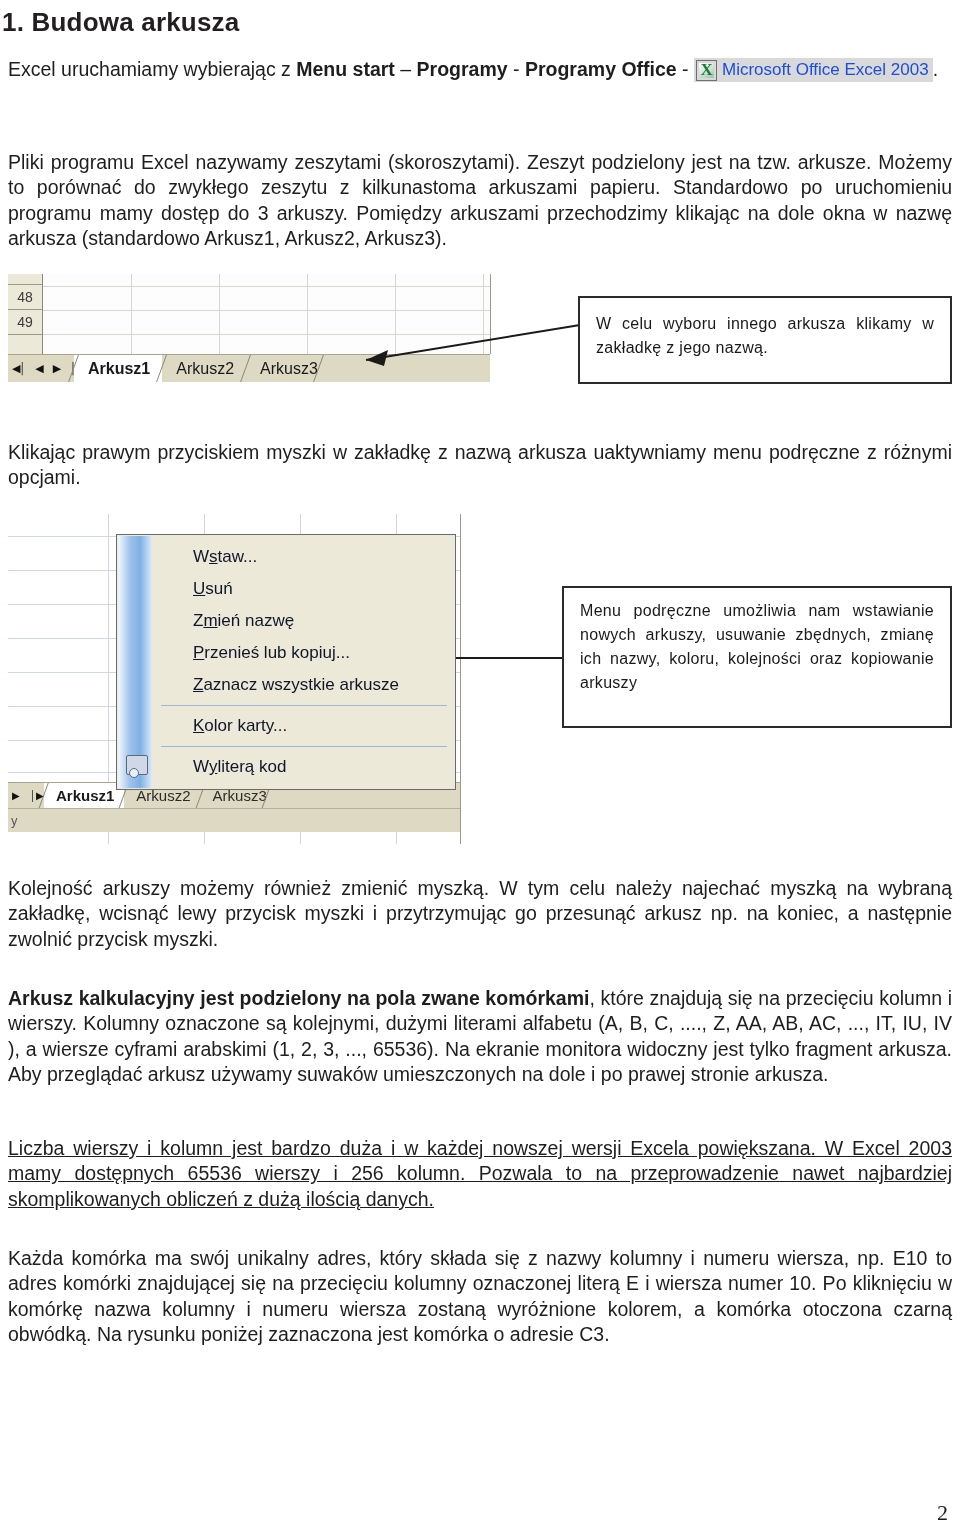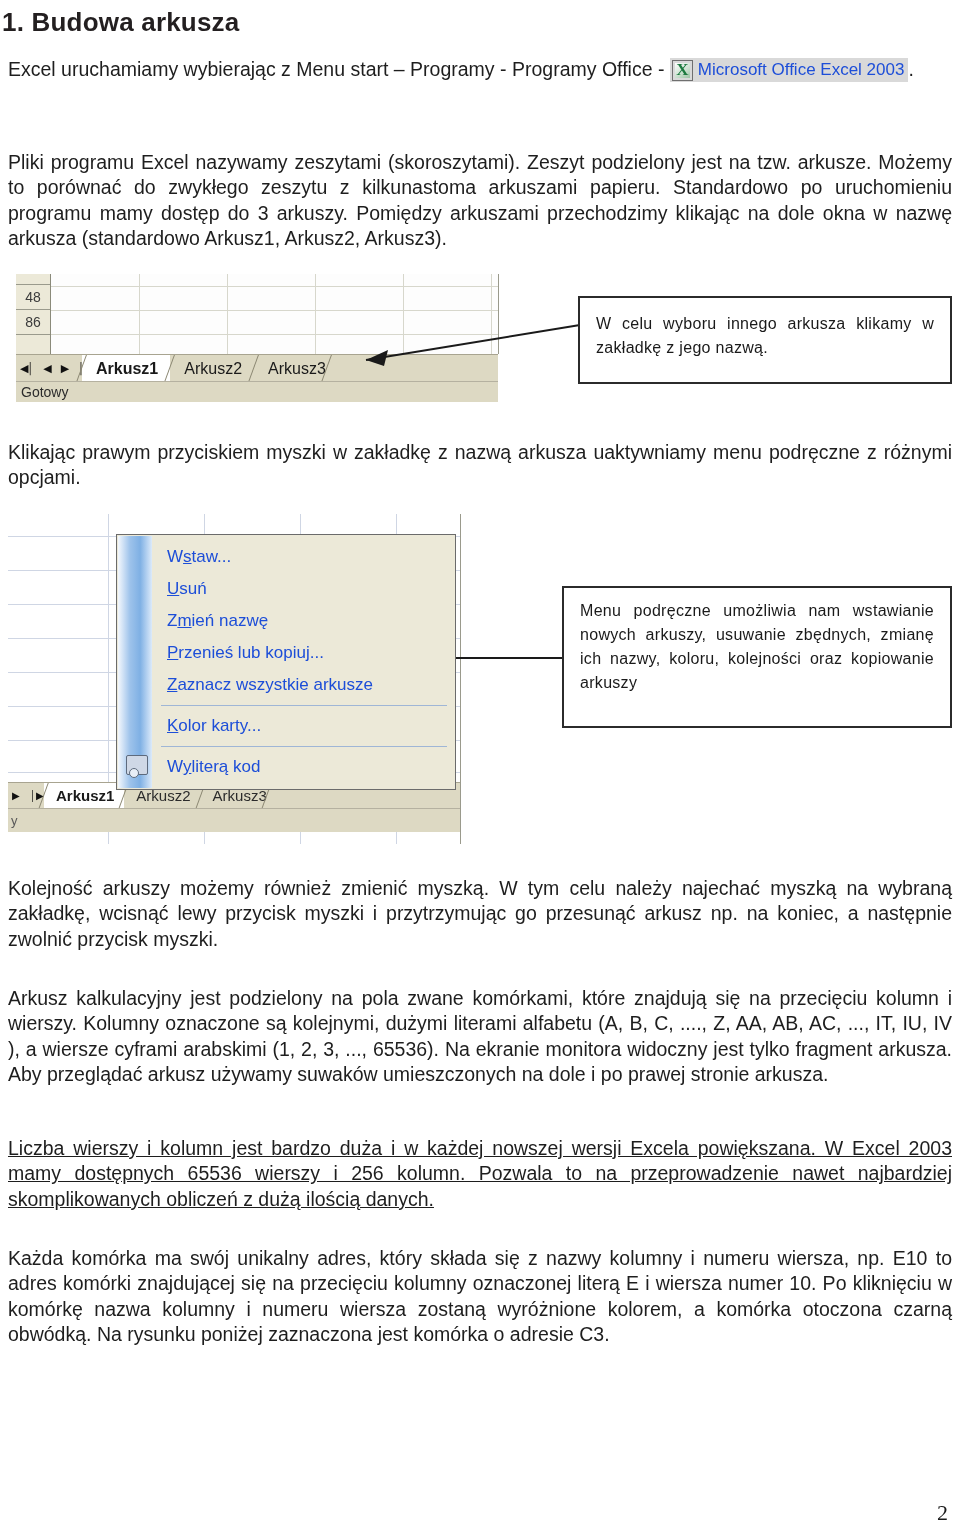--- a/index.html
+++ b/index.html
@@ -34,21 +34,21 @@
   }
 
   
   p.para {
     font-size: 19.5px;
     line-height: 1.30;
     text-align: justify;
     margin: 0;
     color: #1e1e1e;
   }
-  .b { font-weight: normal; }
+  .b { font-weight: bold; }
 
   .para-intro {
     position: absolute;
     left: 8px;
     top: 48px;
     width: 944px;
   }
   .para-2 {
     position: absolute;
     left: 8px;
@@ -126,21 +126,21 @@
     font-family: "Liberation Sans", sans-serif;
     font-size: 17px;
     color: #1d4ed8;
     white-space: nowrap;
     position: relative;
   }
 
   
   .fig1 {
     position: absolute;
-    left: 16px;
+    left: 8px;
     top: 266px;
     width: 482px;
     height: 128px;
   }
   .xl-grid {
     position: absolute;
     left: 0; top: 0;
     width: 482px; height: 80px;
     background: #ffffff;
     border-right: 1px solid #9a9a8c;
@@ -340,23 +340,23 @@
   .ctx-gutter {
     position: absolute;
     left: 1px; top: 1px; bottom: 1px;
     width: 34px;
     background: linear-gradient(to right,#f4f8fd 0%,#9ec3eb 35%,#7fb0e4 65%,#dceafa 100%);
   }
   .ctx-item {
     position: relative;
     height: 32px;
     line-height: 32px;
-    padding-left: 50px;
+    padding-left: 76px;
     font-size: 17px;
-    color: #1d4ed8;
+    color: #0f172a;
     font-family: "Liberation Sans", sans-serif;
     white-space: nowrap;
   }
   .ctx-item .mn {
     text-decoration: underline;
   }
   .ctx-sep {
     height: 1px;
     background: #9fb6d6;
     margin: 4px 8px 4px 44px;
@@ -452,39 +452,38 @@
         <div class="hline" style="top:60px"></div>
         <div class="vline" style="left:88px"></div>
         <div class="vline" style="left:176px"></div>
         <div class="vline" style="left:264px"></div>
         <div class="vline" style="left:352px"></div>
         <div class="vline" style="left:440px"></div>
       </div>
       <div class="xl-rowhead">
         <div class="rh partial"></div>
         <div class="rh">48</div>
-        <div class="rh">86</div>
+        <div class="rh">49</div>
       </div>
     </div>
 
     <div class="xl-tabbar">
       <div class="xl-navbtns">
         <span>◀│</span>
         <span>◀</span>
         <span>▶</span>
         <span>│▶</span>
       </div>
       <div class="xl-tabs">
         <div class="xl-tab active"><span class="sep"></span><span>Arkusz1</span></div>
         <div class="xl-tab"><span class="sep"></span><span>Arkusz2</span></div>
         <div class="xl-tab"><span class="sep"></span><span>Arkusz3</span></div>
       </div>
     </div>
 
-    <div class="xl-status">Gotowy</div>
   </div>
 
   <svg class="leader" style="left:340px; top:300px; width:250px; height:66px;" viewBox="0 0 250 66">
     <line x1="240" y1="17" x2="26" y2="52" stroke="#1a1a1a" stroke-width="2"></line>
     <polygon points="26,52 48,42 44,58" fill="#1a1a1a"></polygon>
   </svg>
 
   <div class="callout callout1">
     <div class="ctext">W celu wyboru innego arkusza klikamy w zakładkę z jego nazwą.</div>
   </div>

